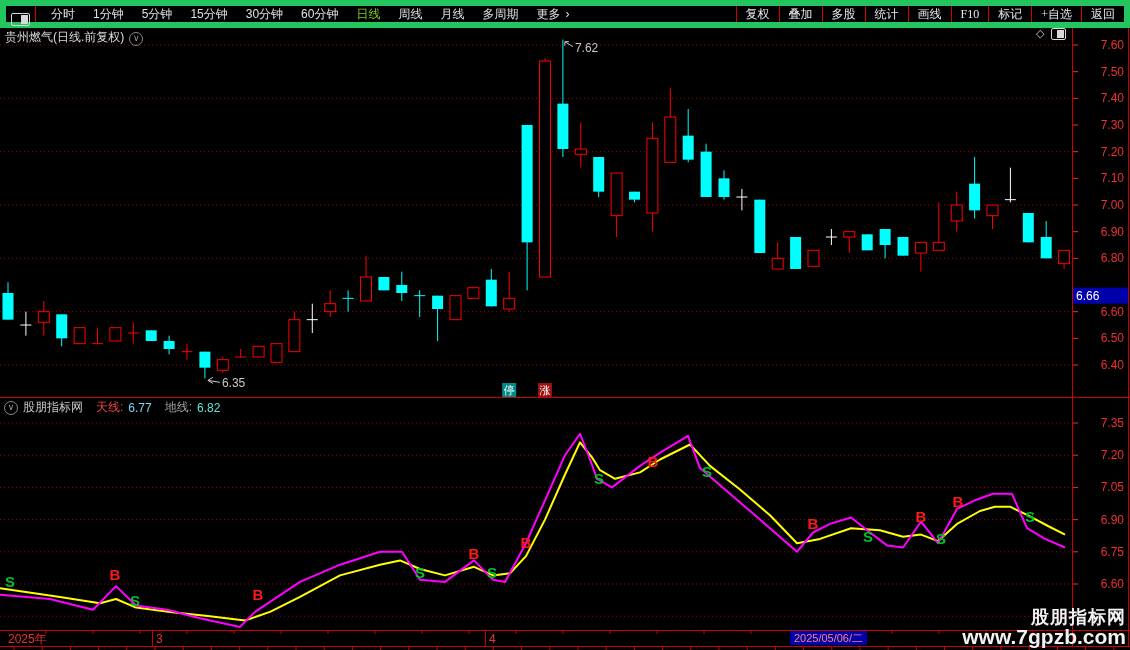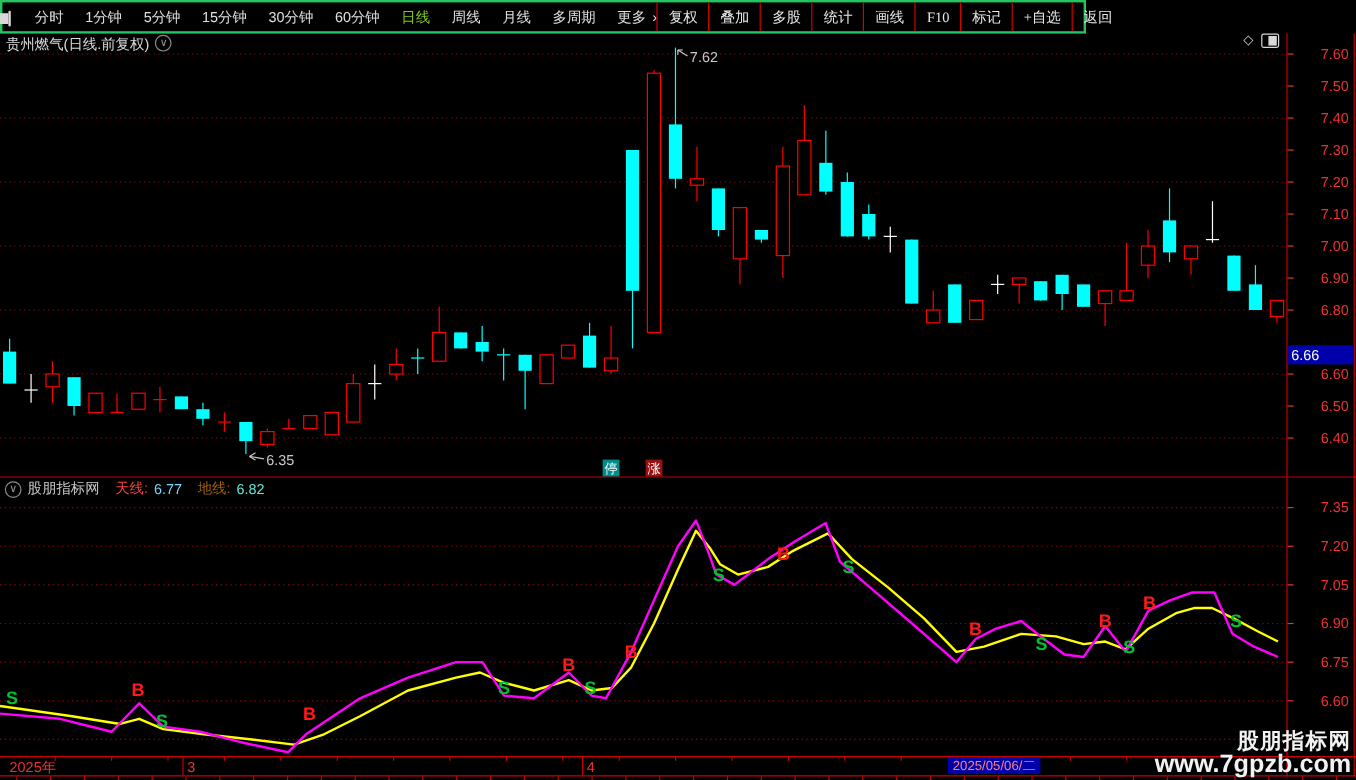--- a/index.html
+++ b/index.html
@@ -1,47 +1,47 @@
 <!DOCTYPE html>
 <html><head>
 <meta charset="utf-8">
 <style>
   html,body{margin:0;padding:0;background:#000;width:1130px;height:650px;overflow:hidden;
     font-family:"Liberation Sans","DejaVu Sans",sans-serif;}
   #app{position:relative;width:1130px;height:650px;background:#000;}
   
-  .toolbar{position:absolute;top:0;left:0;width:905px;height:28px;box-sizing:border-box;
-    border:2px solid #22c55e;display:flex;align-items:stretch;z-index:30;background:#000;}
+  .toolbar{position:absolute;top:0;left:0;width:1130px;height:28px;box-sizing:border-box;
+    border:6px solid #22c55e;display:flex;align-items:stretch;z-index:30;background:#000;}
   .winicon{width:17px;height:11px;border:1px solid #d8d8d8;border-radius:2px;display:inline-block;
     position:relative;margin:7px 5px 0 5px;}
   .winicon::after{content:"";position:absolute;right:1px;top:1px;bottom:1px;width:7px;background:#d8d8d8;}
   .tb-sep{width:1px;background:#d40000;}
   .tabs{display:flex;align-items:center;padding-left:6px;}
   .tab{color:#e0e0e0;font-size:12px;padding:0 9px;cursor:default;white-space:nowrap;}
   .tab.active{color:#84cc16;}
   .more-arrow{color:#e0e0e0;font-size:12px;margin-left:-4px;}
   .spacer{flex:1;}
   .rbtns{display:flex;align-items:stretch;font-family:Liberation Serif, serif;}
   .rbtn{color:#e8e8e8;font-size:12px;border-left:1px solid #d40000;display:flex;align-items:center;
     padding:0 9px;white-space:nowrap;}
   
   .titlebar{position:absolute;top:29px;left:5px;z-index:20;color:#dcdcdc;font-size:12px;
-    display:flex;align-items:flex-start;gap:5px;}
+    display:flex;align-items:flex-end;gap:5px;}
   .cicon{display:inline-block;width:12px;height:12px;border:1px solid #8a8a8a;border-radius:50%;
     color:#9a9a9a;font-size:9px;line-height:11px;text-align:center;}
   .title-right{position:absolute;top:27px;left:1036px;z-index:20;color:#cfcfcf;font-size:11px;
     display:flex;align-items:center;gap:7px;}
   .winicon.small{margin:0;width:13px;height:10px;}
   
   .ind-header{position:absolute;top:399px;left:4px;z-index:20;display:flex;align-items:center;
     gap:5px;font-size:12px;}
   .ind-src{color:#c8c8c8;}
   .ind-s1{color:#ef4444;margin-left:8px;}
   .ind-s1v{color:#7dd3fc;}
-  .ind-s2{color:#a16207;margin-left:8px;}
+  .ind-s2{color:#a3a3a3;margin-left:8px;}
   .ind-s2v{color:#5eead4;}
   
   .watermark{position:absolute;right:4px;bottom:4px;text-align:right;z-index:40;color:#f2f2f2;}
   .wm1{font-size:18px;font-weight:bold;letter-spacing:1px;line-height:20px;}
   .wm2{font-size:21px;font-weight:bold;line-height:19px;}
   svg{position:absolute;top:0;left:0;z-index:5;}
   svg text{font-family:"Liberation Sans","DejaVu Sans",sans-serif;}
 </style>
 </head>
 <body>

